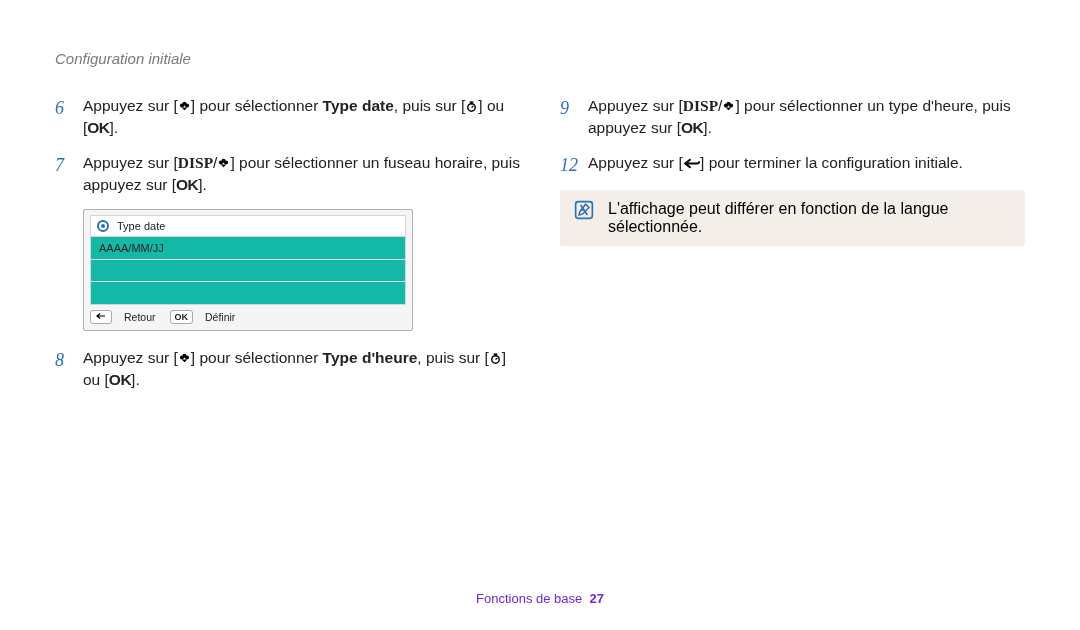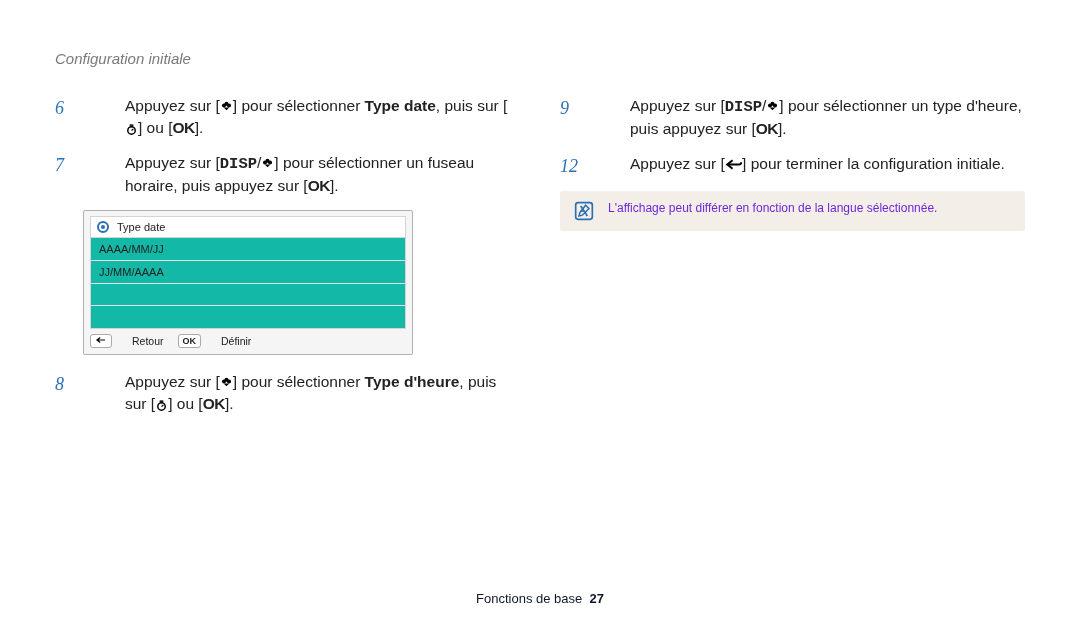--- a/index.html
+++ b/index.html
@@ -3,43 +3,43 @@
 <meta charset="utf-8">
 <style>
   * { box-sizing: border-box; margin: 0; padding: 0; }
   html, body { width: 1080px; height: 630px; background: #fff; font-family: "Segoe UI", Arial, sans-serif; color: #222; }
   .page { width: 1080px; height: 630px; position: relative; padding: 50px 55px 0 55px; }
   .header { font-size: 15px; font-style: italic; color: #7a7a7a; margin-bottom: 28px; }
   .columns { display: flex; gap: 40px; }
   .col { flex: 1 1 0; }
   .step { display: flex; align-items: flex-start; margin-bottom: 12px; line-height: 1.45; font-size: 15.5px; }
   .step-num { font-style: italic; color: #2c6fb7; font-size: 18px; min-width: 22px; margin-right: 6px; font-weight: 500; font-family: Georgia, serif; }
-  .step-body { flex: 1; margin-left: 42px; }
+  .step-body { flex: 1; }
   .step-body b { font-weight: 700; }
   .icon-img { display: inline-flex; align-items: center; justify-content: center; vertical-align: middle; height: 14px; }
   .icon-img svg { height: 13px; }
   .screenshot { border: 1px solid #b0b0b0; width: 330px; margin: 8px 0 16px 28px; background: #f5f5f5; border-radius: 2px; }
   .ss-inner { padding: 5px 6px 0 6px; }
   .ss-title { font-size: 11px; padding: 4px 6px; background: #fff; display: flex; align-items: center; gap: 8px; border: 1px solid #d4d4d4; border-bottom: none; }
   .ss-title-icon { width: 12px; height: 12px; border-radius: 50%; border: 2px solid #2c6fb7; display: inline-block; position: relative; }
   .ss-title-icon::after { content:""; position:absolute; inset:2px; border-radius:50%; background:#2c6fb7; }
   .ss-list { background: #14b8a6; border: 1px solid #d4d4d4; }
   .ss-row { font-size: 11px; padding: 5px 8px; border-bottom: 1px solid #e3e3e3; min-height: 22px; display:flex; align-items:center; justify-content:space-between; }
   .ss-row:last-child { border-bottom: none; }
   .ss-row.sel { background: #d9d9d9; font-weight: 500; }
   .ss-check svg { width: 12px; height: 12px; }
   .ss-footer { display: flex; gap: 14px; padding: 5px 6px 6px 6px; font-size: 10.5px; align-items:center; }
-  .ss-footbtn { display: inline-flex; align-items: center; gap: 20px; }
+  .ss-footbtn { display: inline-flex; align-items: center; gap: 12px; }
   .pill { border: 1px solid #aaa; border-radius: 3px; padding: 0 4px; font-size: 9px; line-height: 12px; background:#fff; font-weight:600;}
   .note { display: flex; align-items: flex-start; background: #f3efe8; padding: 10px 14px; border-radius: 2px; gap: 14px; margin-top: 8px; }
   .note-icon { width: 20px; height: 20px; flex-shrink: 0; }
-  .note-text { font-size: 12px; color: #6d28d9; }
-  .footer { position: absolute; bottom: 24px; left: 0; right: 0; text-align: center; font-size: 13px; color: #0f172a; }
+  .note-text { font-size: 16px; color: #000000; }
+  .footer { position: absolute; bottom: 24px; left: 0; right: 0; text-align: center; font-size: 13px; color: #6d28d9; }
   .footer b { font-weight: 600; }
-  .disp { font-weight: 700; font-family: Liberation Mono, monospace; }
+  .disp { font-weight: 700; font-family: Liberation Serif, serif; }
   .ok { font-weight: 700; font-family: Arial, sans-serif; letter-spacing: -0.5px; }
 </style>
 </head>
 <body>
 
 <div class="page">
   <div class="header">Configuration initiale</div>
 
   <div class="columns">
 
@@ -82,23 +82,20 @@
 
       <div class="screenshot">
         <div class="ss-inner">
           <div class="ss-title">
             <span class="ss-title-icon"></span>
             <span>Type date</span>
           </div>
           <div class="ss-list">
             <div class="ss-row">
                 <span>AAAA/MM/JJ</span>
-              </div>
-            <div class="ss-row">
-                <span>JJ/MM/AAAA</span>
               </div>
             <div class="ss-row">
                 <span></span>
               </div>
             <div class="ss-row">
                 <span></span>
               </div>
           </div>
         </div>
         <div class="ss-footer">

